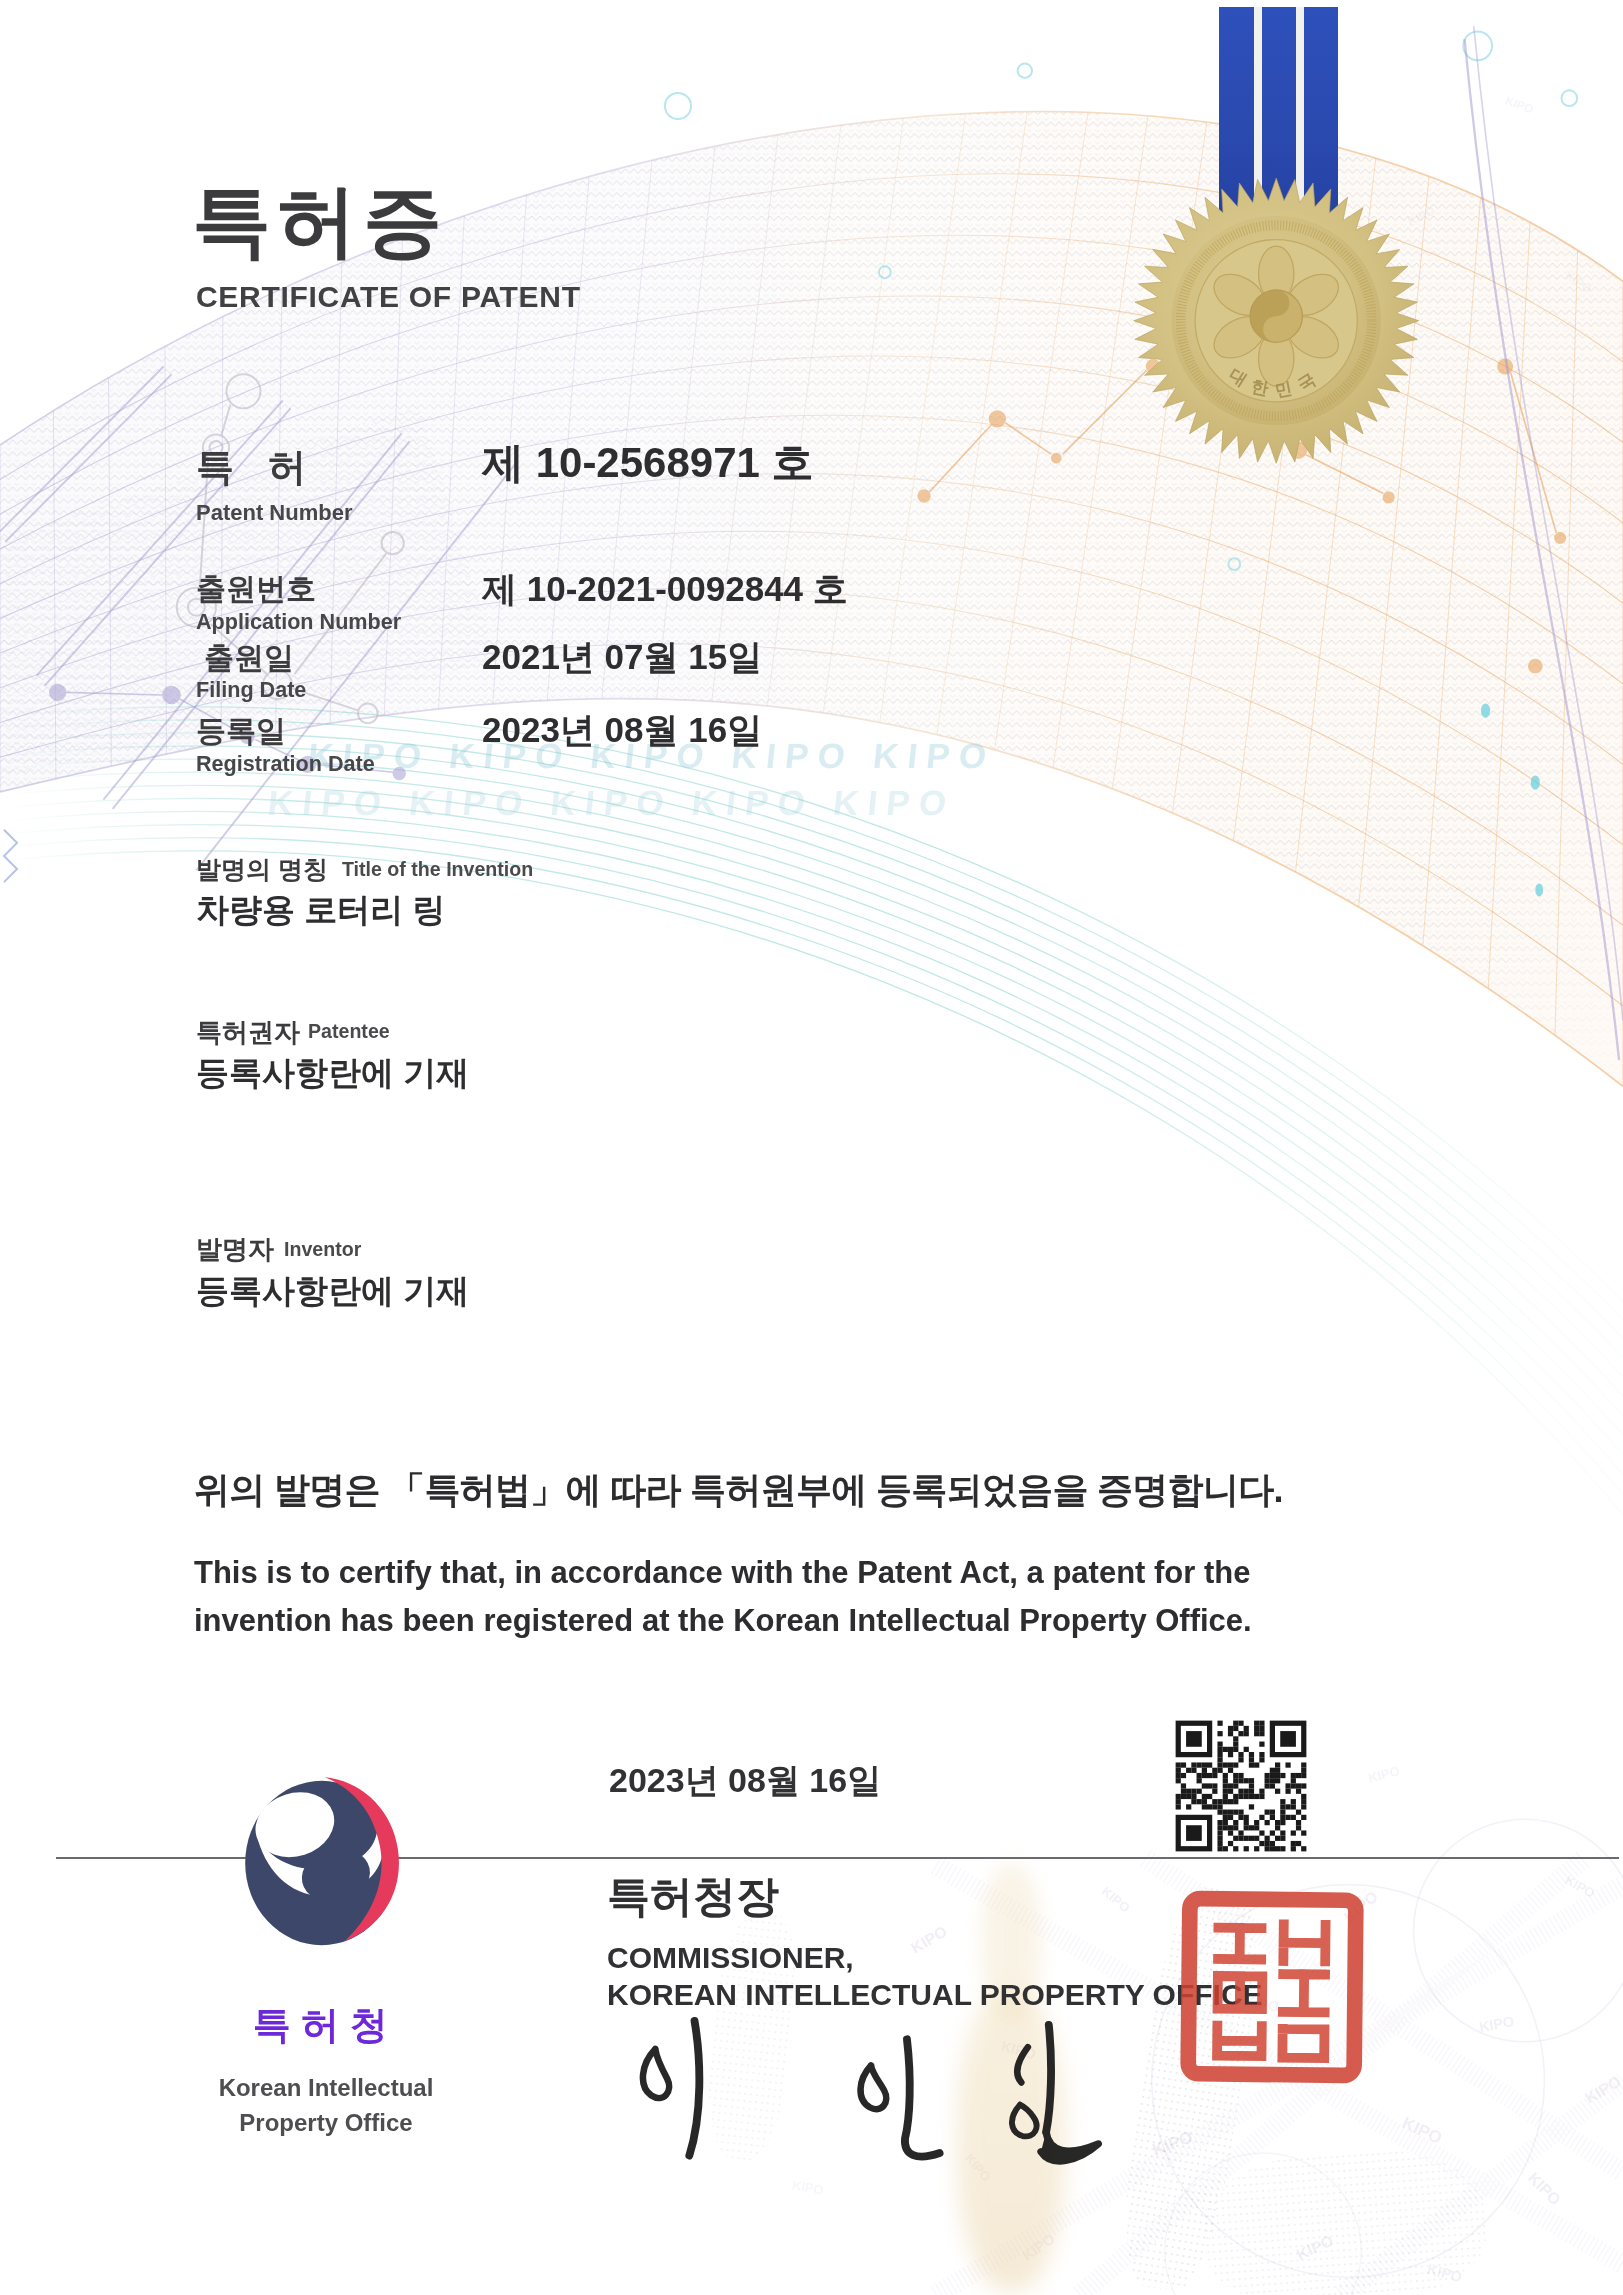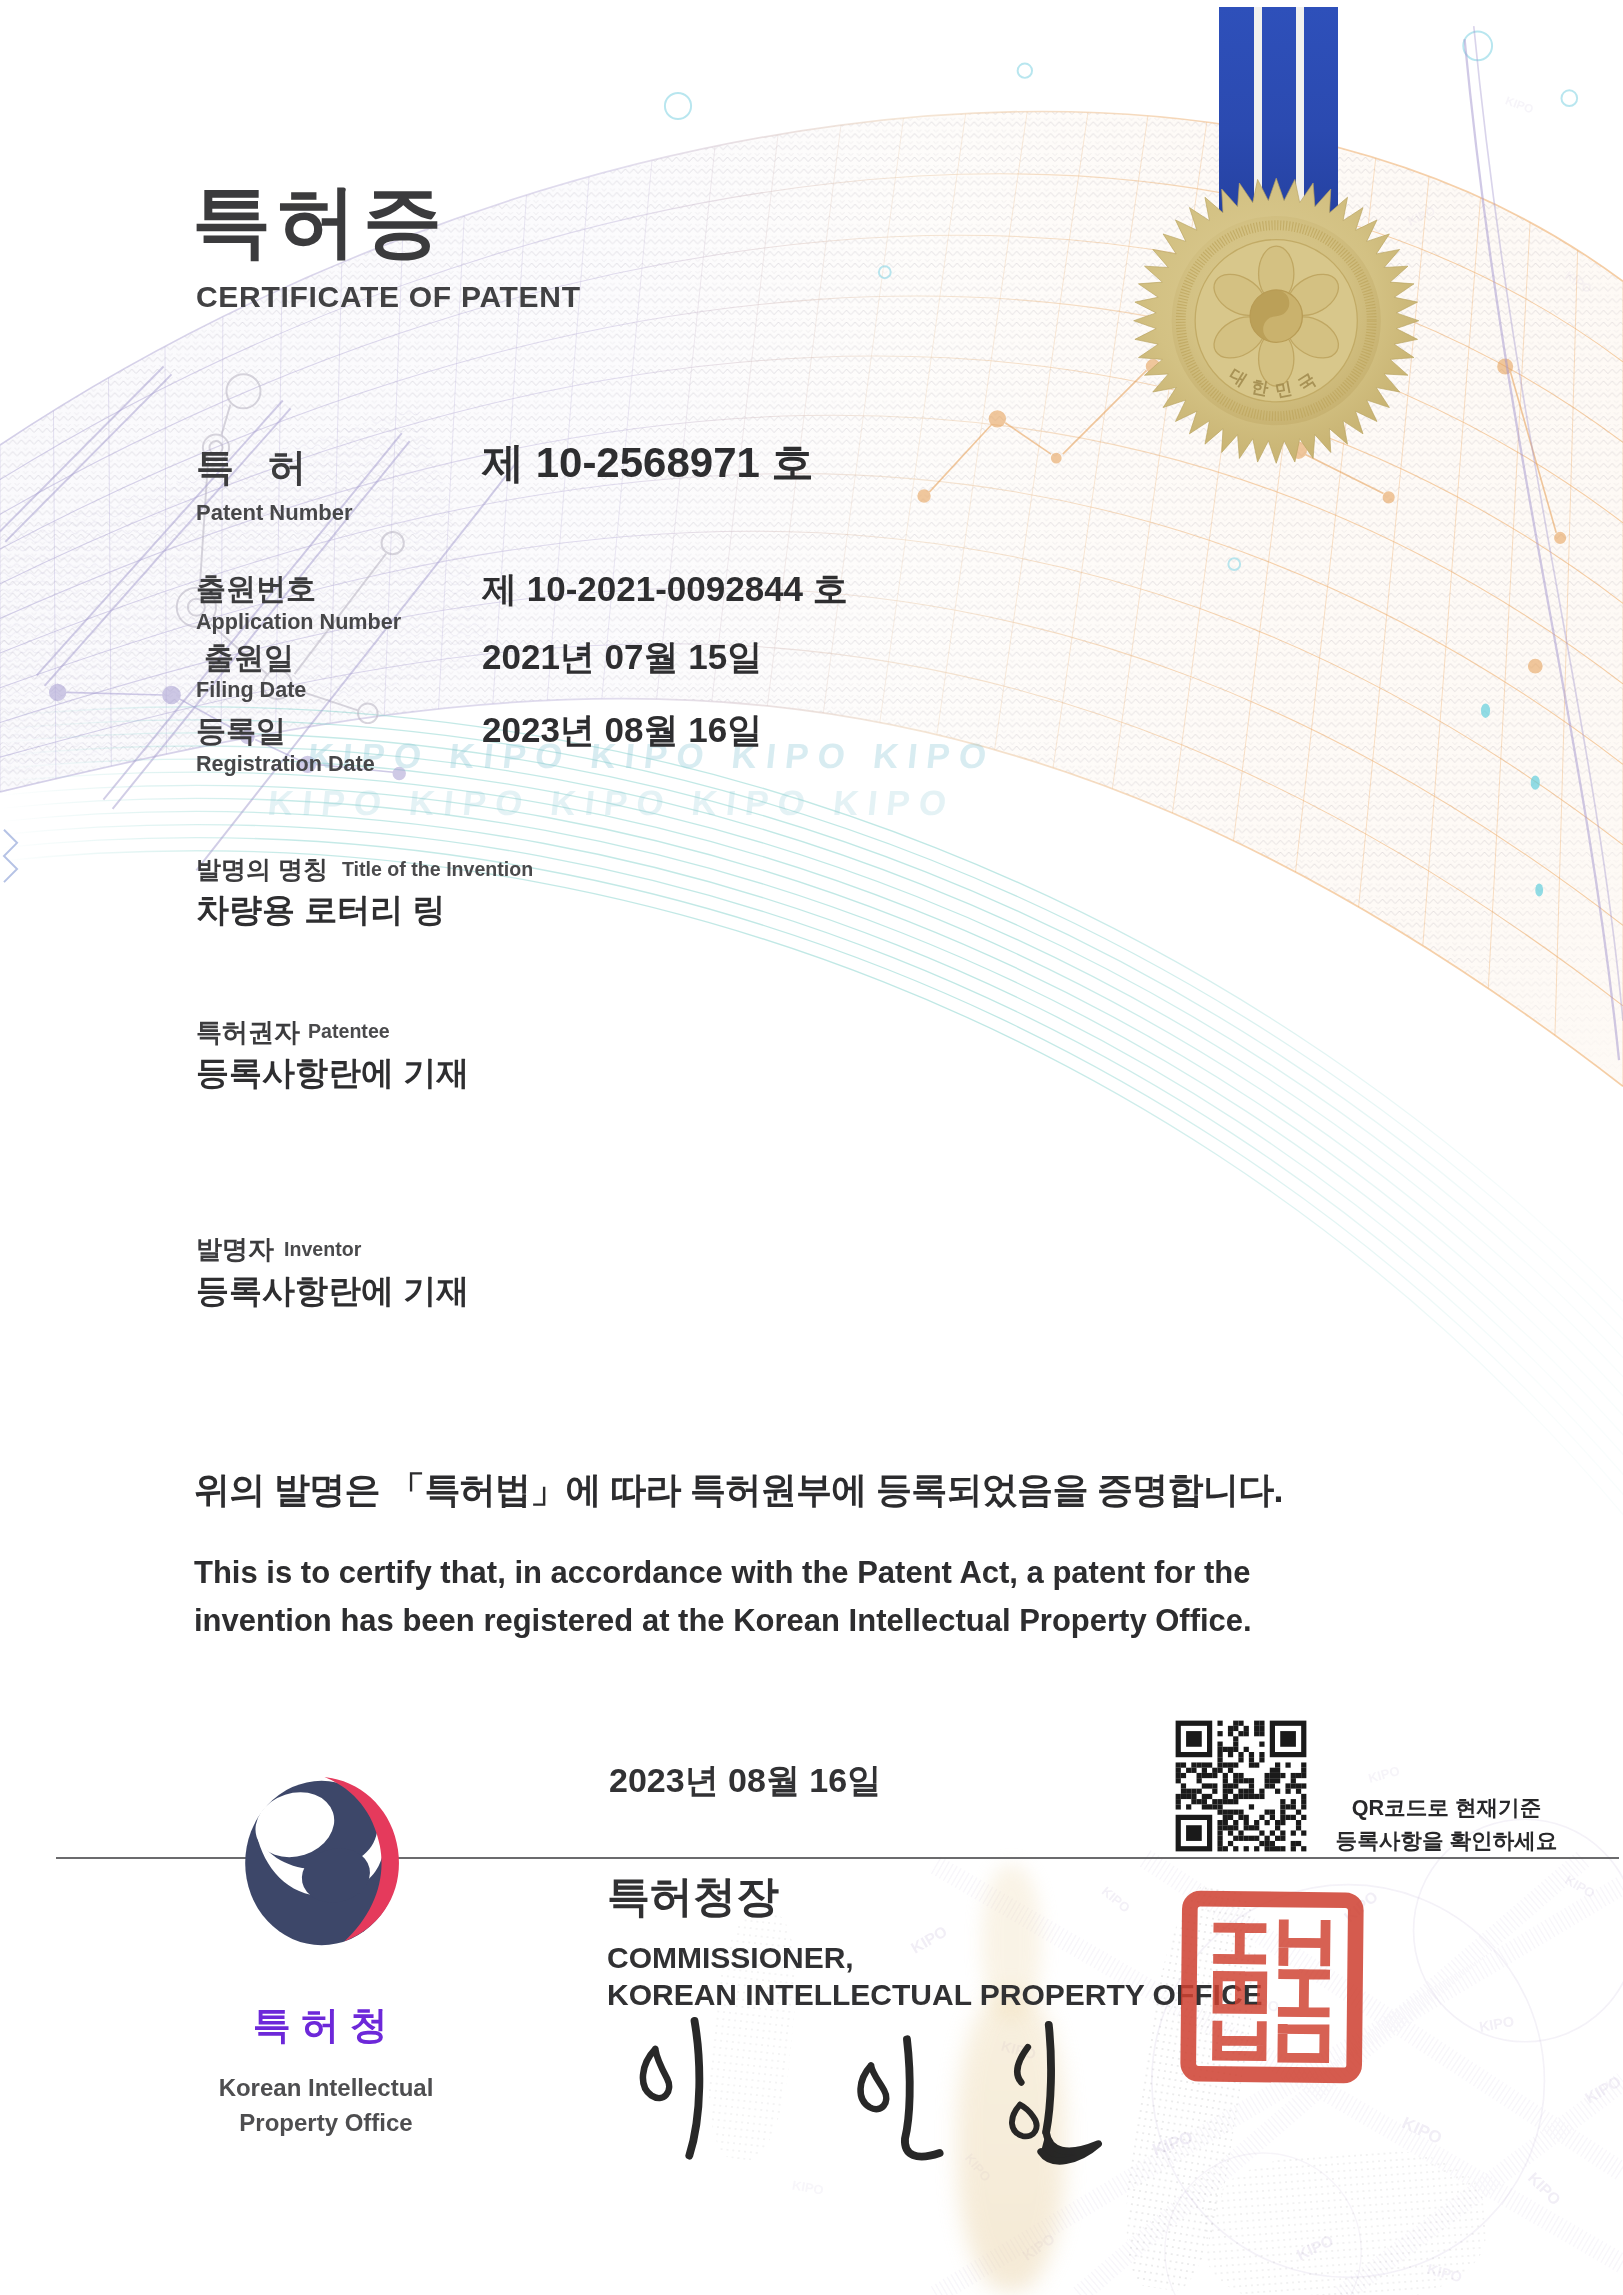--- a/index.html
+++ b/index.html
@@ -568,24 +568,20 @@
       <rect x="4" y="4" width="56" height="56" fill="#1a1a1a"></rect>
       <rect x="12" y="12" width="40" height="40" fill="#fff"></rect>
       <rect x="20" y="20" width="24" height="24" fill="#1a1a1a"></rect>
       <rect x="148" y="4" width="56" height="56" fill="#1a1a1a"></rect>
       <rect x="156" y="12" width="40" height="40" fill="#fff"></rect>
       <rect x="164" y="20" width="24" height="24" fill="#1a1a1a"></rect>
       <rect x="4" y="148" width="56" height="56" fill="#1a1a1a"></rect>
       <rect x="12" y="156" width="40" height="40" fill="#fff"></rect>
       <rect x="20" y="164" width="24" height="24" fill="#1a1a1a"></rect>
     </svg>
-  <div class="abs qr-caption">
-    <div>QR코드로 현재기준</div>
-    <div>등록사항을 확인하세요</div>
-  </div>
 
   <div class="abs rule"></div>
 
   <div class="abs comm-kr">특허청장</div>
   <div class="abs comm-en1">COMMISSIONER,</div>
   <div class="abs comm-en2">KOREAN INTELLECTUAL PROPERTY OFFICE</div>
 
   <svg class="abs sig-svg" viewBox="0 0 800 280">
     <g stroke="#161616" fill="none" stroke-linecap="round" stroke-linejoin="round" opacity="0.92">
       <path d="M70,95 C48,118 44,152 64,166 C82,178 98,160 88,140 C80,125 72,110 70,95" stroke-width="10"></path>

